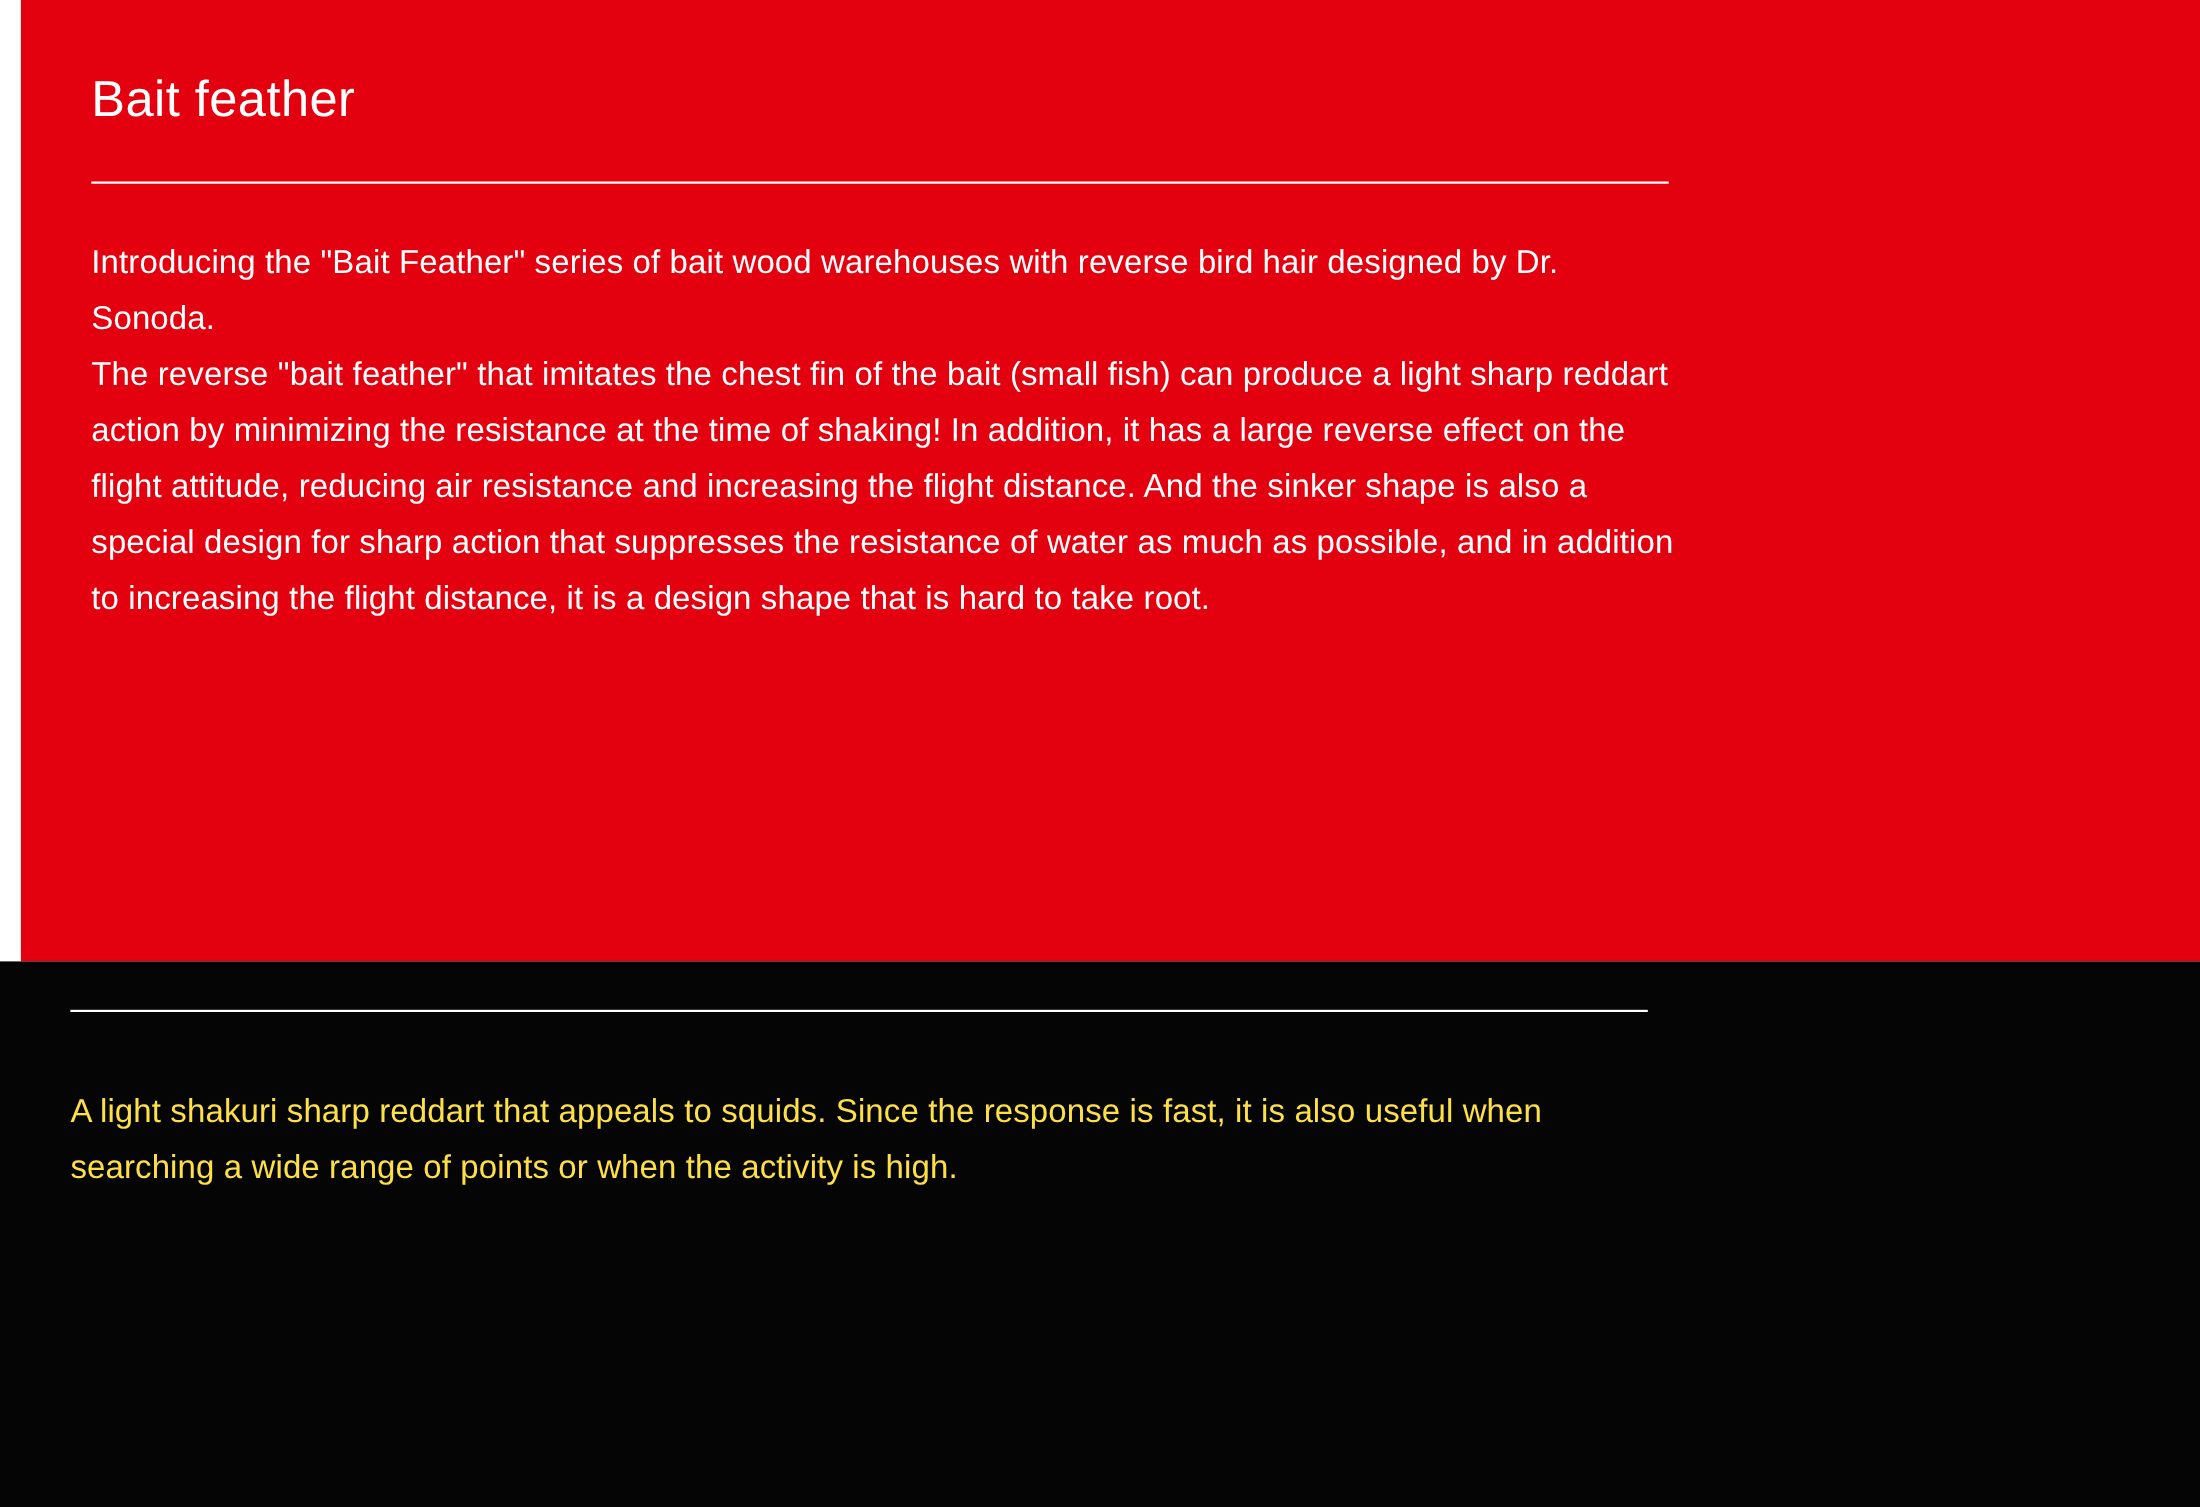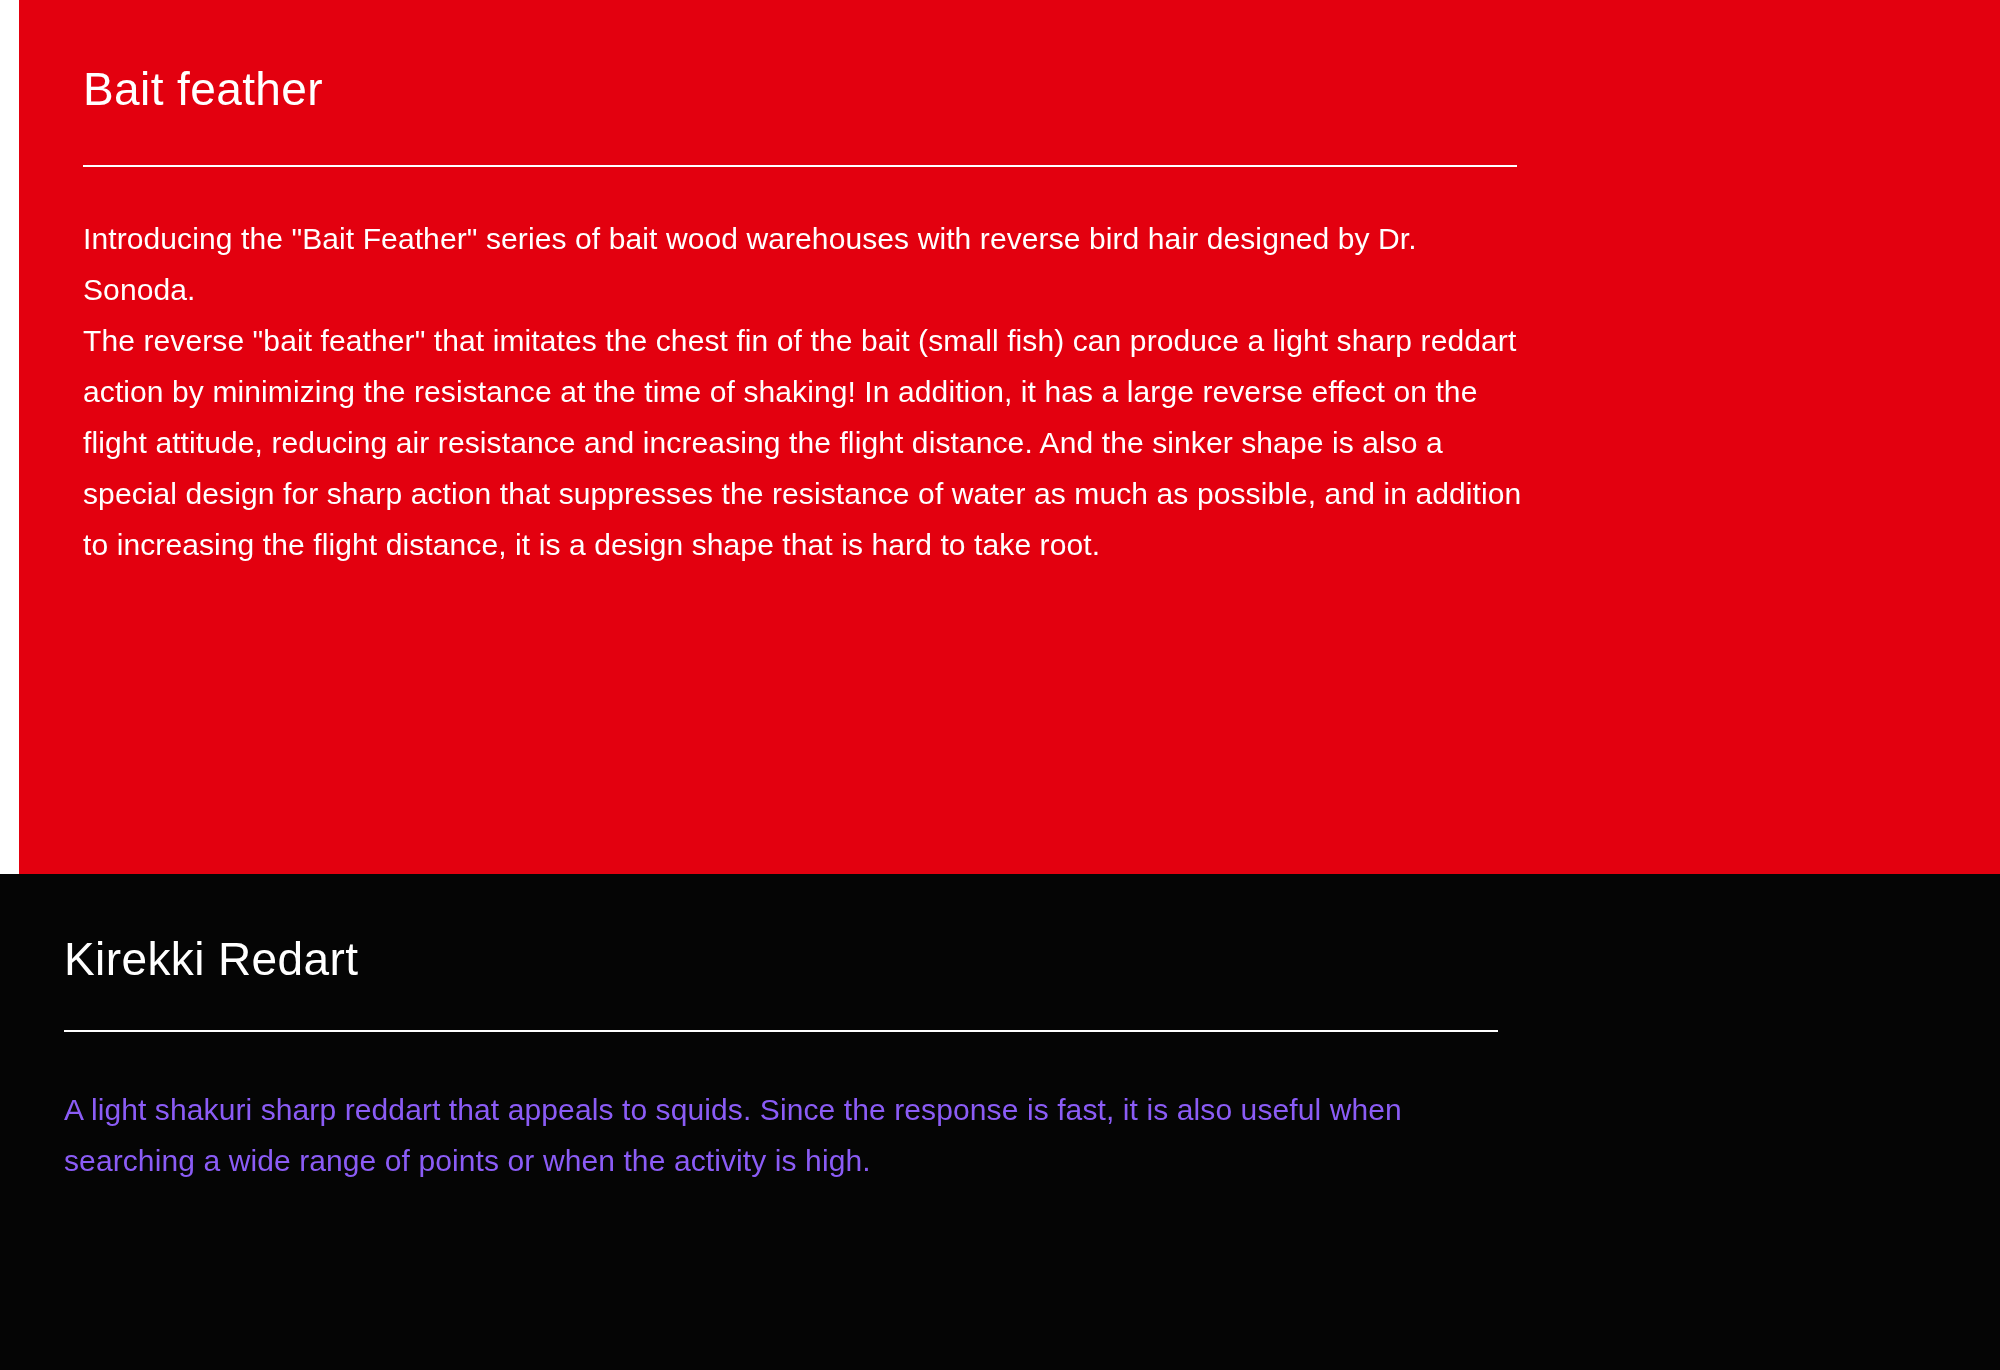--- a/index.html
+++ b/index.html
@@ -84,18 +84,17 @@
 <div class="page">
 
   <section class="panel-red" style="background: rgb(227, 0, 15);">
     <h2 class="section-title" style="color: rgb(255, 255, 255);">Bait feather</h2>
     <hr class="rule" style="background: rgb(255, 255, 255);">
     <p class="body-copy" style="color: rgb(255, 255, 255);">Introducing the "Bait Feather" series of bait wood warehouses with reverse bird hair designed by Dr. Sonoda.
 The reverse "bait feather" that imitates the chest fin of the bait (small fish) can produce a light sharp reddart action by minimizing the resistance at the time of shaking! In addition, it has a large reverse effect on the flight attitude, reducing air resistance and increasing the flight distance. And the sinker shape is also a special design for sharp action that suppresses the resistance of water as much as possible, and in addition to increasing the flight distance, it is a design shape that is hard to take root.</p>
   </section>
 
   <section class="panel-black" style="background: rgb(5, 5, 5);">
-    <h2 class="section-title" style="color: rgb(255, 255, 255);">Kirekki Redart</h2>
     <hr class="rule" style="background: rgb(255, 255, 255);">
-    <p class="body-copy" style="color: #8b5cf6;">A light shakuri sharp reddart that appeals to squids. Since the response is fast, it is also useful when searching a wide range of points or when the activity is high.</p>
+    <p class="body-copy" style="color: #fde047; margin-top: 13px;">A light shakuri sharp reddart that appeals to squids. Since the response is fast, it is also useful when searching a wide range of points or when the activity is high.</p>
   </section>
 
 </div>
 
 </body></html>

